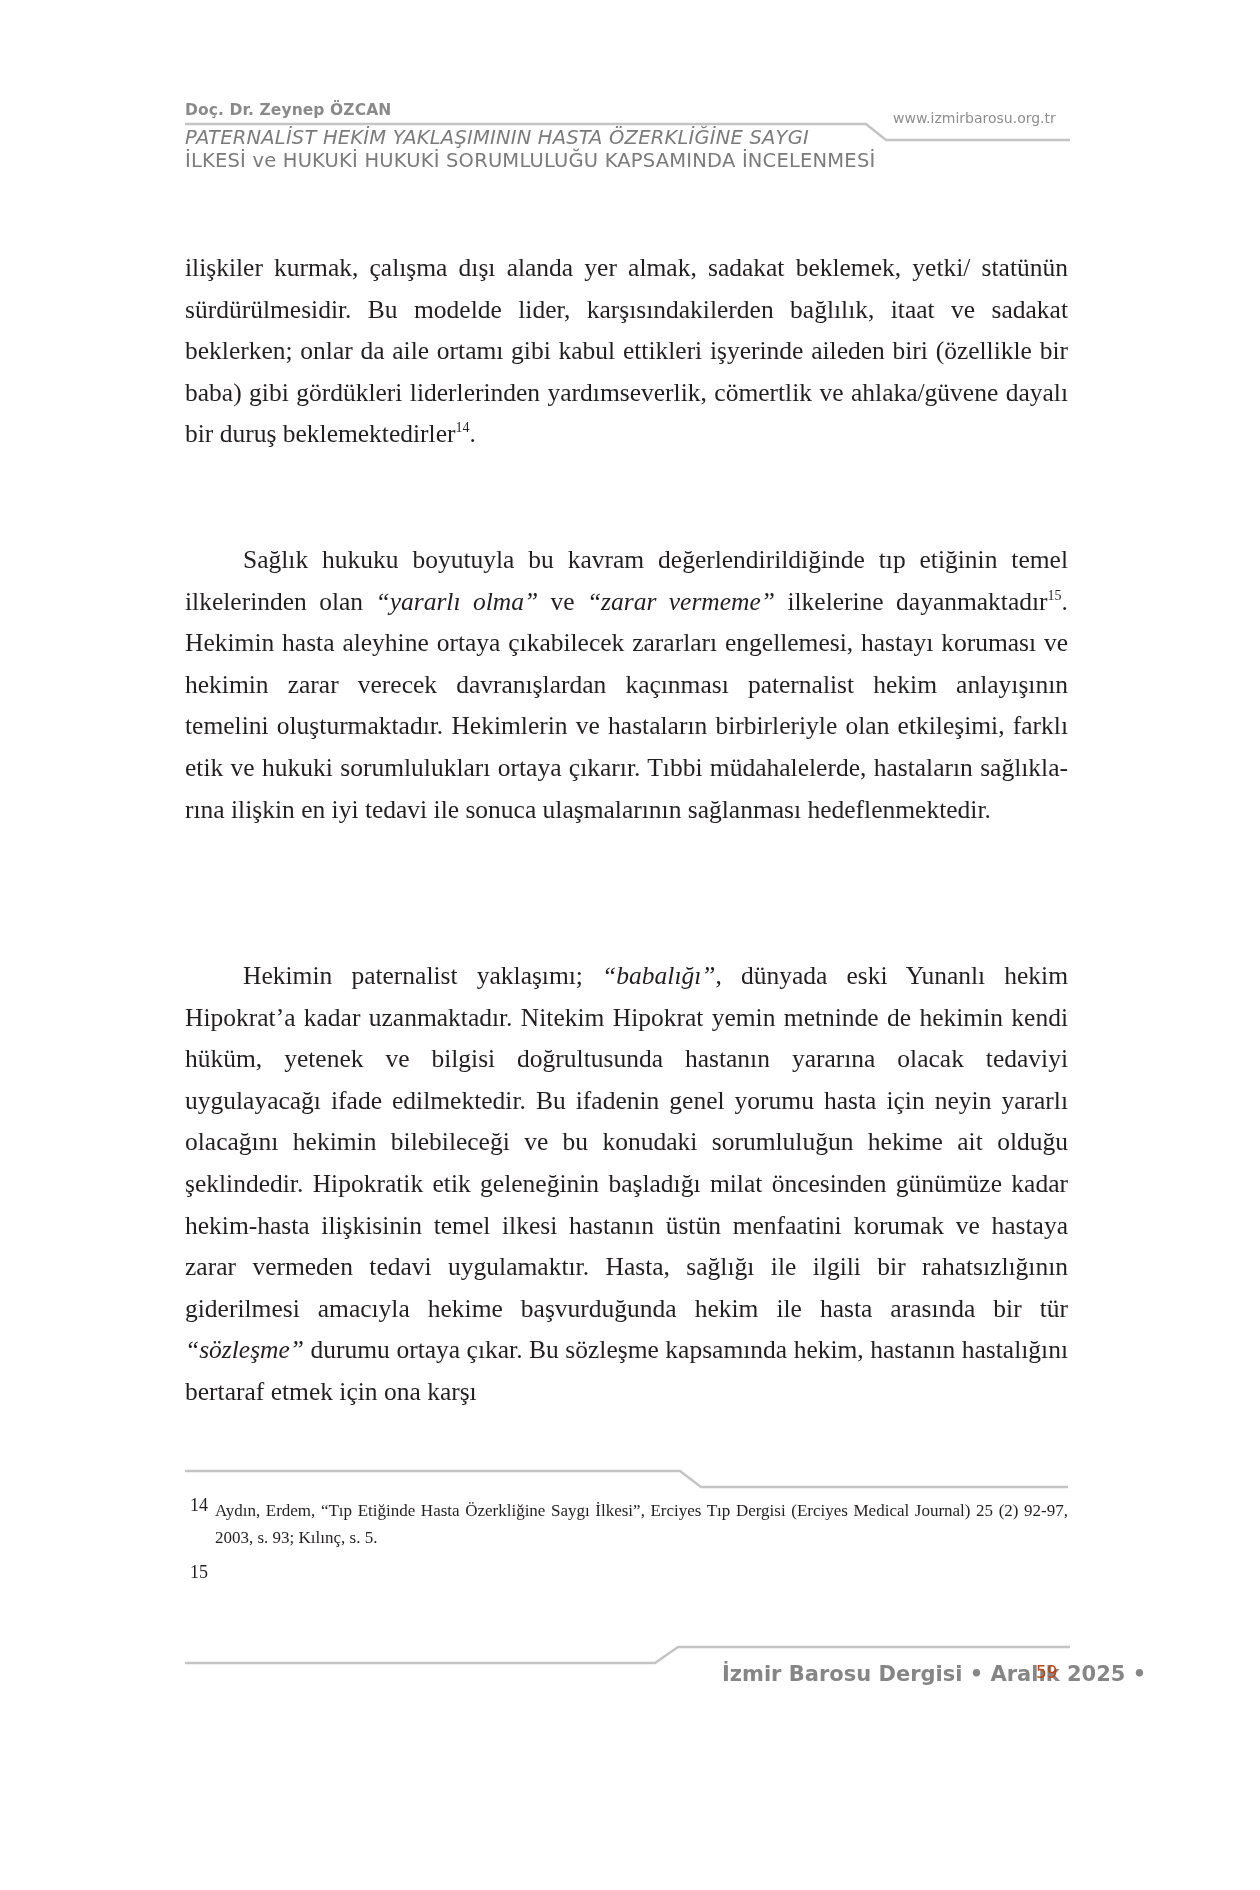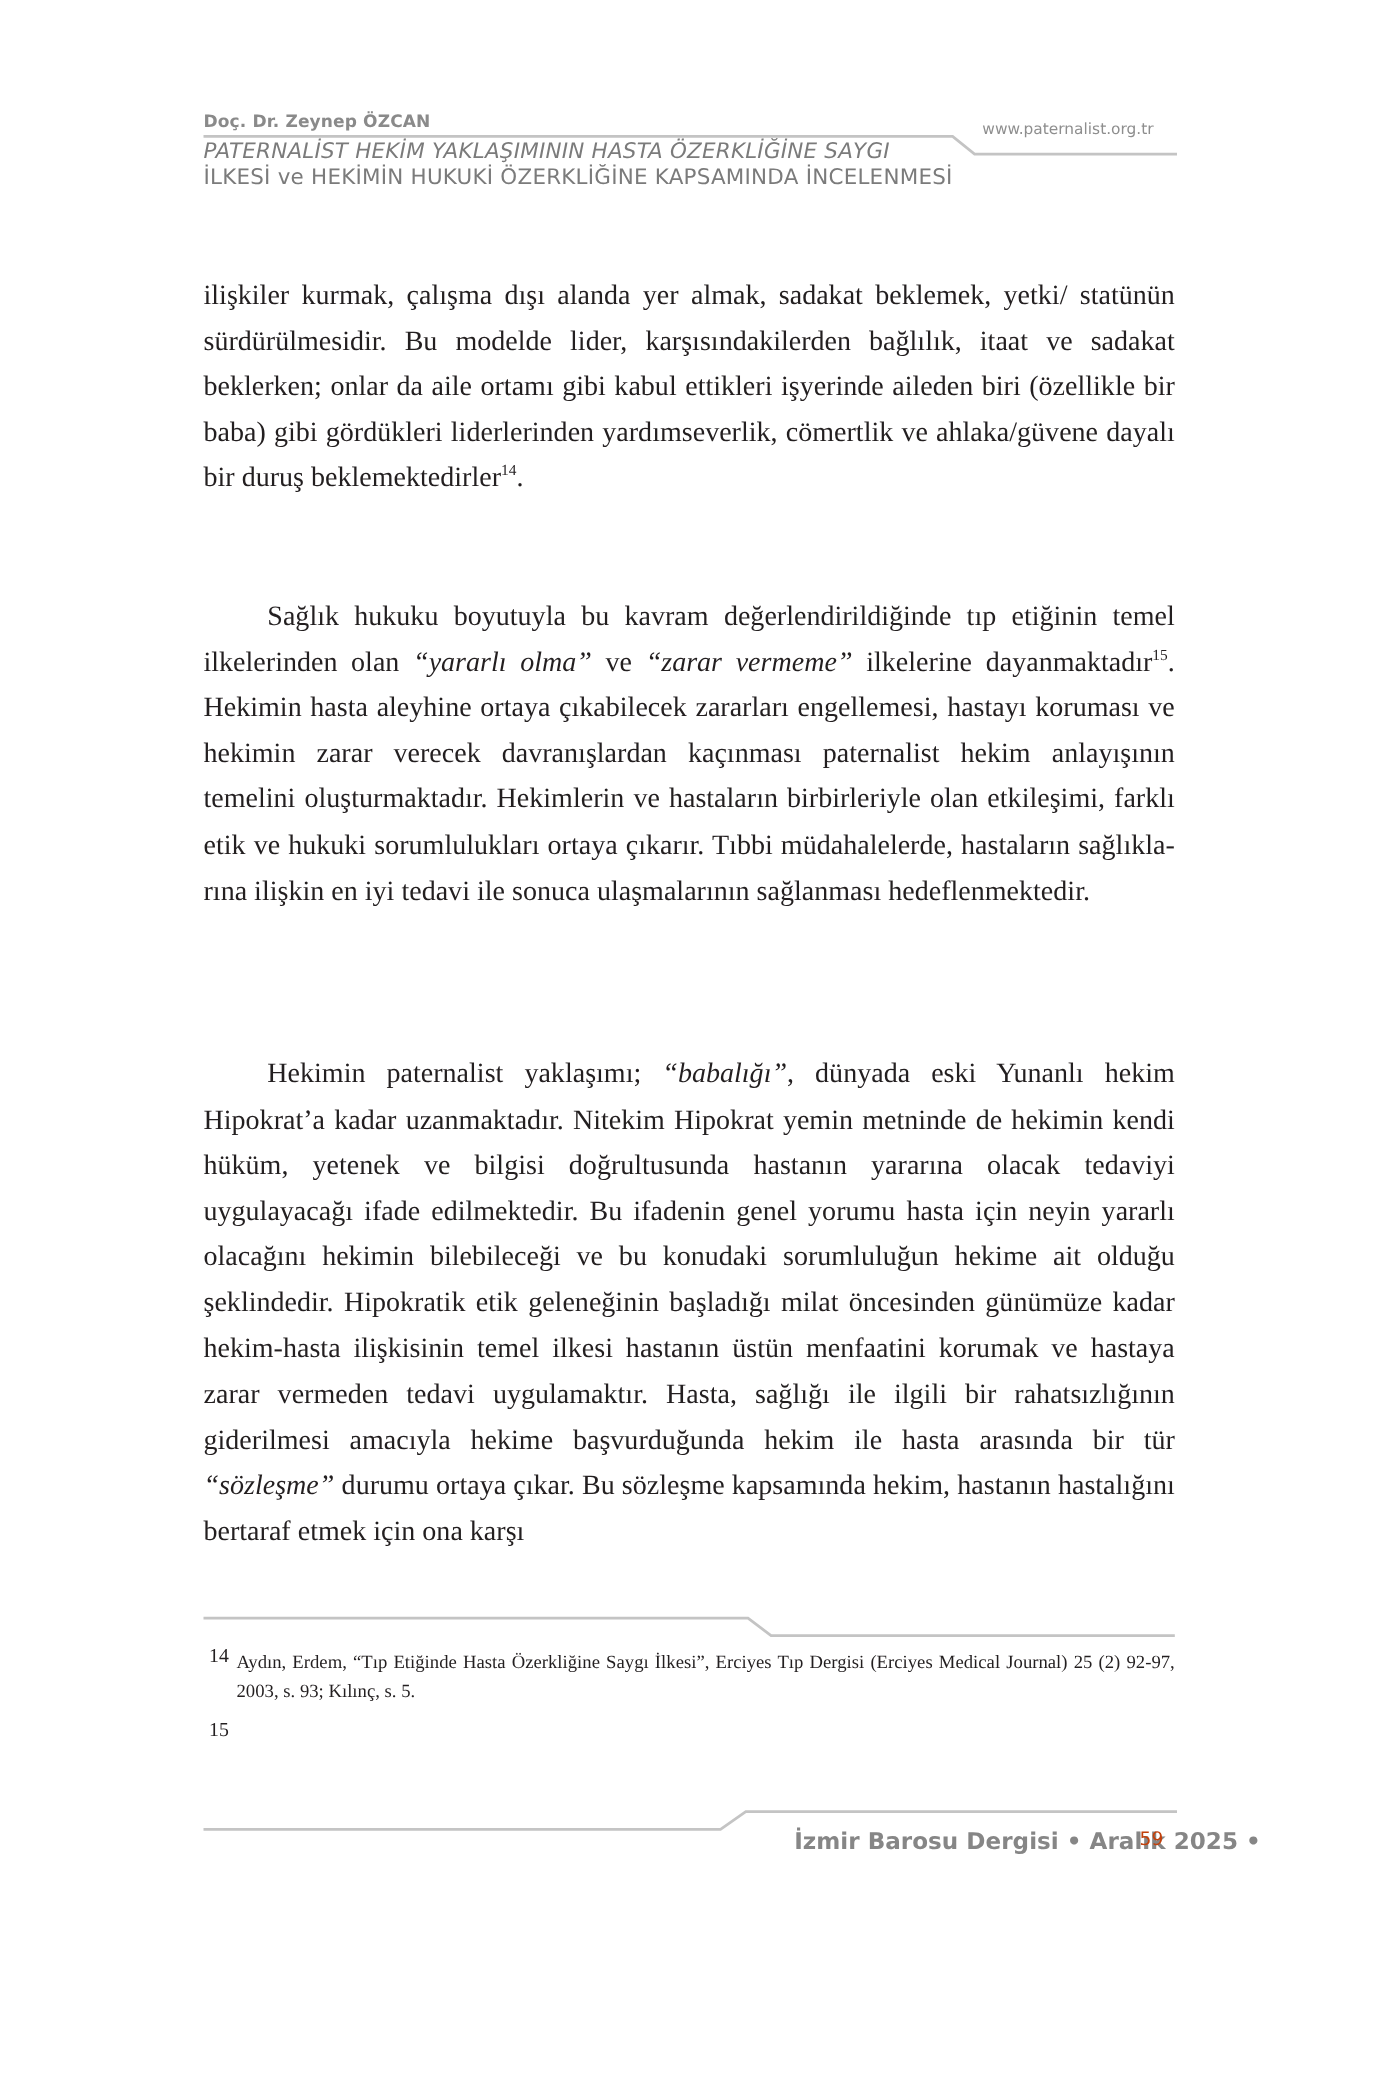--- a/index.html
+++ b/index.html
@@ -22,23 +22,23 @@
   .fn14 { top:1498px; }
   .fn15 { top:1565px; }
   .footer-text { position:absolute; left:722px; top:1662px; font-size:21px; color:#868686; white-space:nowrap;font-weight:bold; }
   .footer-page { position:absolute; left:1036px; top:1662px; font-size:17px; color:#c2410c; }
   em { font-style:italic; }
 </style>
 </head>
 <body>
 
 <div class="author sans">Doç. Dr. Zeynep ÖZCAN</div>
-<div class="url sans">www.paternalist.org.tr</div>
+<div class="url sans">www.izmirbarosu.org.tr</div>
 <div class="title-line t1 sans">PATERNALİST HEKİM YAKLAŞIMININ HASTA ÖZERKLİĞİNE SAYGI</div>
-<div class="title-line t2 sans">İLKESİ ve HEKİMİN HUKUKİ ÖZERKLİĞİNE KAPSAMINDA İNCELENMESİ</div>
+<div class="title-line t2 sans">İLKESİ ve HUKUKİ HUKUKİ SORUMLULUĞU KAPSAMINDA İNCELENMESİ</div>
 
 <svg class="rule" width="1260" height="1890">
   <polyline points="185,124 866,124 886,140 1070,140" fill="none" stroke="#c4c4c4" stroke-width="2.5"></polyline>
   <polyline points="185,1471 680,1471 701,1487 1068,1487" fill="none" stroke="#c4c4c4" stroke-width="2.5"></polyline>
   <polyline points="185,1663 655,1663 678,1647 1070,1647" fill="none" stroke="#c4c4c4" stroke-width="2.5"></polyline>
 </svg>
 
 <p class="para p1 serif">
   <span>ilişkiler kurmak, çalışma dışı alanda yer almak, sadakat beklemek, yetki/ statünün sürdürülmesidir. Bu modelde lider, karşısındakilerden bağlı­lık, itaat ve sadakat beklerken; onlar da aile ortamı gibi kabul ettikleri işyerinde aileden biri (özellikle bir baba) gibi gördükleri liderlerinden yardımseverlik, cömertlik ve ahlaka/güvene dayalı bir duruş beklemek­tedirler</span><sup class="fnref">14</sup><span>.</span>
 </p>

